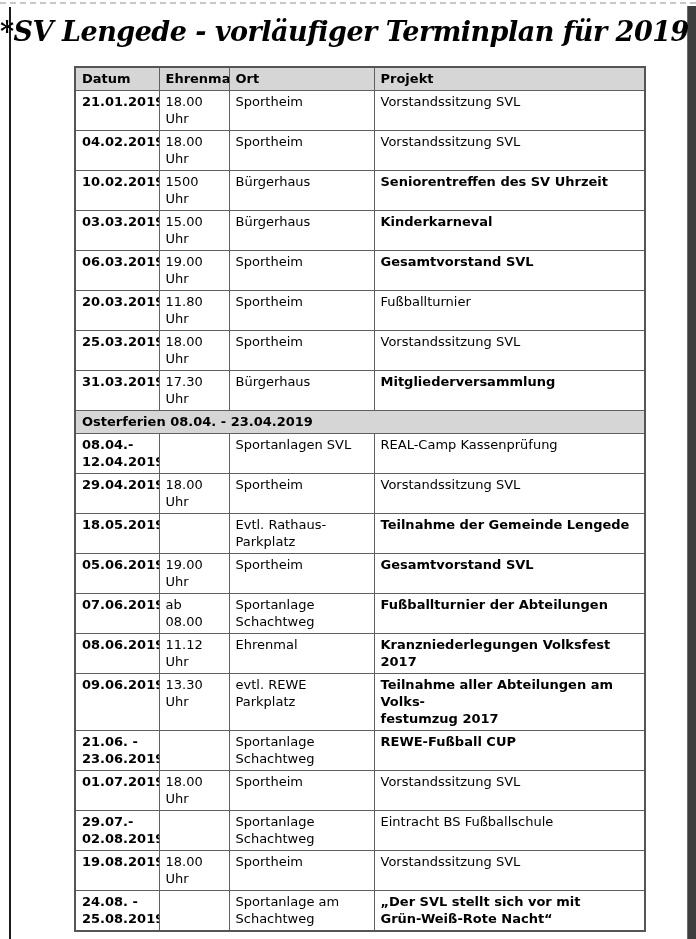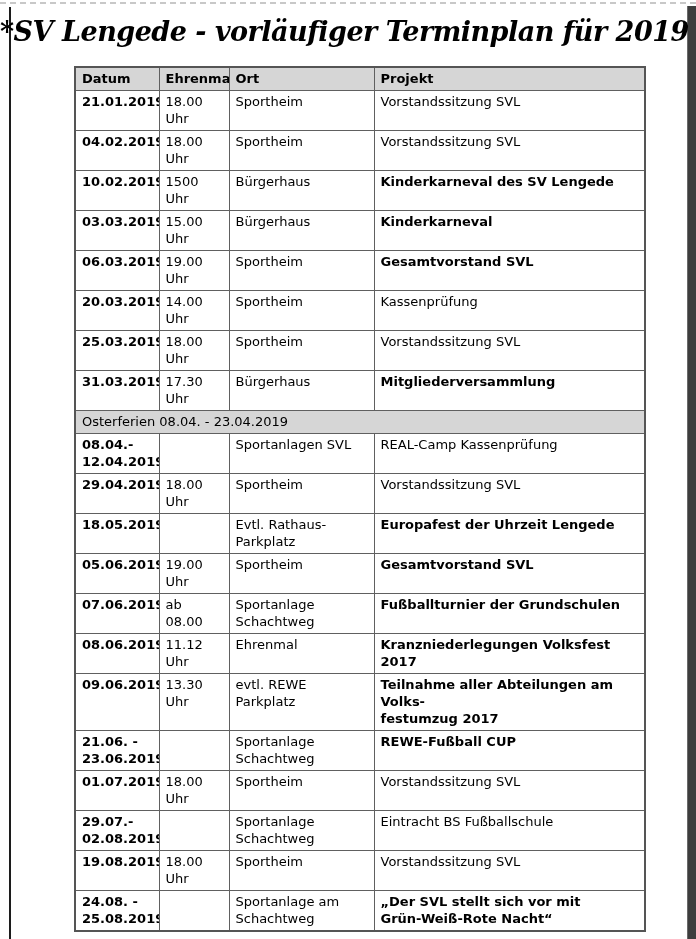--- a/index.html
+++ b/index.html
@@ -63,21 +63,21 @@
   table.schedule { border: 2px solid #555555; }
   table.schedule th {
     background: #d6d6d6;
     font-weight: bold;
     height: 20px;
   }
   table.schedule td.datum { font-weight: bold; }
   table.schedule td.projekt.bold { font-weight: bold; }
   table.schedule tr.section td {
     background: #d6d6d6;
-    font-weight: normal;
+    font-weight: bold;
     height: 21px;
   }
   table.schedule tr.event td { height: 22px; }
 </style>
 </head>
 <body>
 
 <div class="page">
   <div class="top-dash"></div>
   <div class="left-line"></div>
@@ -110,39 +110,39 @@
         <tr class="event">
           <td class="datum">04.02.2019</td>
           <td class="uhrzeit">18.00 Uhr</td>
           <td class="ort">Sportheim</td>
           <td class="projekt">Vorstandssitzung SVL</td>
         </tr>
         <tr class="event">
           <td class="datum">10.02.2019</td>
           <td class="uhrzeit">1500 Uhr</td>
           <td class="ort">Bürgerhaus</td>
-          <td class="projekt bold">Kinderkarneval  des SV Lengede</td>
+          <td class="projekt bold">Seniorentreffen  des SV Uhrzeit</td>
         </tr>
         <tr class="event">
           <td class="datum">03.03.2019</td>
           <td class="uhrzeit">15.00 Uhr</td>
           <td class="ort">Bürgerhaus</td>
           <td class="projekt bold">Kinderkarneval</td>
         </tr>
         <tr class="event">
           <td class="datum">06.03.2019</td>
           <td class="uhrzeit">19.00 Uhr</td>
           <td class="ort">Sportheim</td>
           <td class="projekt bold">Gesamtvorstand SVL</td>
         </tr>
         <tr class="event">
           <td class="datum">20.03.2019</td>
-          <td class="uhrzeit">14.00 Uhr</td>
-          <td class="ort">Sportheim</td>
-          <td class="projekt">Kassenprüfung</td>
+          <td class="uhrzeit">11.80 Uhr</td>
+          <td class="ort">Sportheim</td>
+          <td class="projekt">Fußballturnier</td>
         </tr>
         <tr class="event">
           <td class="datum">25.03.2019</td>
           <td class="uhrzeit">18.00 Uhr</td>
           <td class="ort">Sportheim</td>
           <td class="projekt">Vorstandssitzung SVL</td>
         </tr>
         <tr class="event">
           <td class="datum">31.03.2019</td>
           <td class="uhrzeit">17.30 Uhr</td>
@@ -163,34 +163,34 @@
           <td class="datum">29.04.2019</td>
           <td class="uhrzeit">18.00 Uhr</td>
           <td class="ort">Sportheim</td>
           <td class="projekt">Vorstandssitzung SVL</td>
         </tr>
         <tr class="event">
           <td class="datum">18.05.2019</td>
           <td class="uhrzeit"></td>
           <td class="ort">Evtl. Rathaus-
 Parkplatz</td>
-          <td class="projekt bold">Europafest der Uhrzeit Lengede</td>
+          <td class="projekt bold">Teilnahme der Gemeinde Lengede</td>
         </tr>
         <tr class="event">
           <td class="datum">05.06.2019</td>
           <td class="uhrzeit">19.00 Uhr</td>
           <td class="ort">Sportheim</td>
           <td class="projekt bold">Gesamtvorstand SVL</td>
         </tr>
         <tr class="event">
           <td class="datum">07.06.2019</td>
           <td class="uhrzeit">ab 08.00</td>
           <td class="ort">Sportanlage
 Schachtweg</td>
-          <td class="projekt bold">Fußballturnier der Grundschulen</td>
+          <td class="projekt bold">Fußballturnier der Abteilungen</td>
         </tr>
         <tr class="event">
           <td class="datum">08.06.2019</td>
           <td class="uhrzeit">11.12 Uhr</td>
           <td class="ort">Ehrenmal</td>
           <td class="projekt bold">Kranzniederlegungen Volksfest 2017</td>
         </tr>
         <tr class="event">
           <td class="datum">09.06.2019</td>
           <td class="uhrzeit">13.30 Uhr</td>

